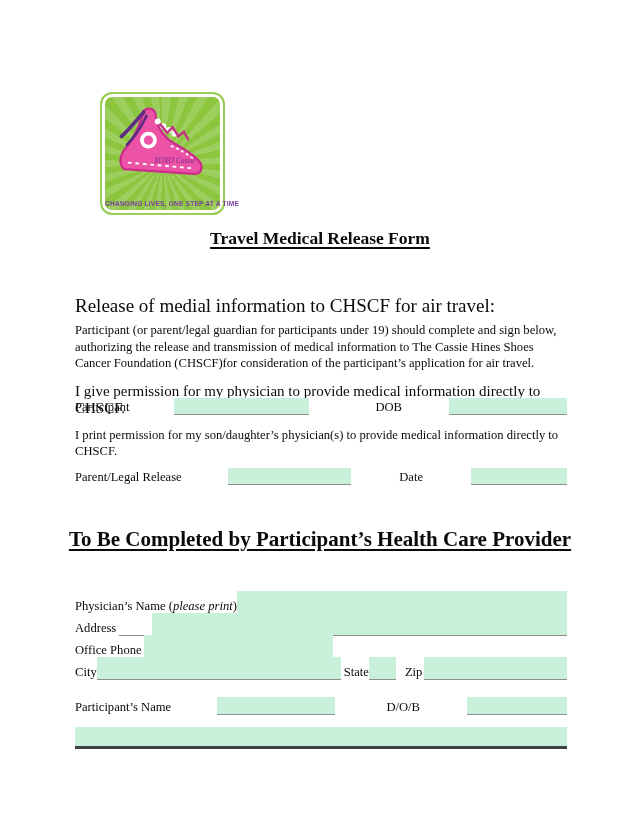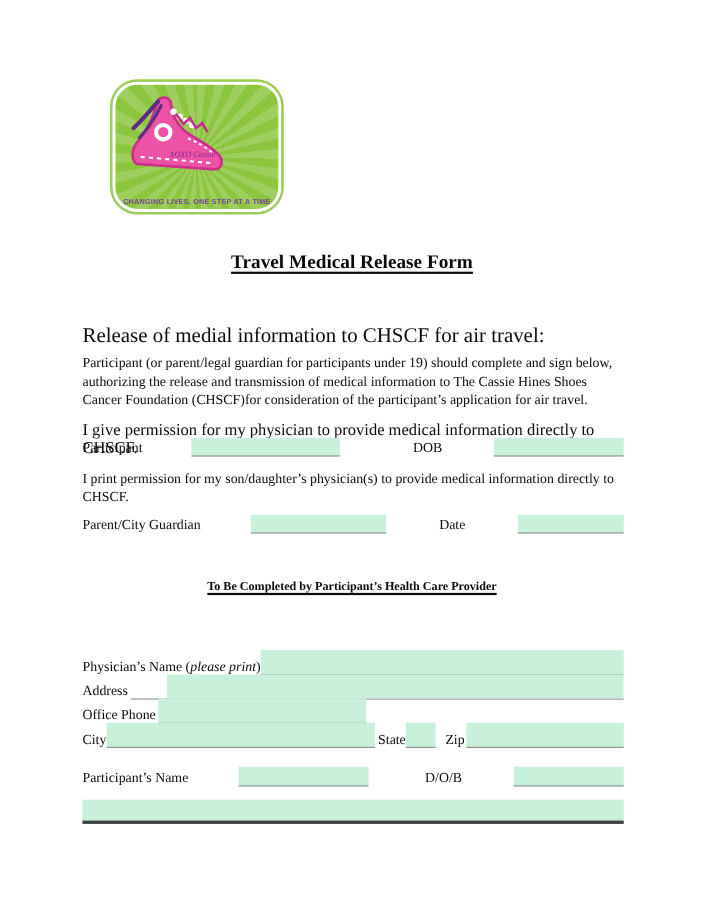--- a/index.html
+++ b/index.html
@@ -1,40 +1,40 @@
 <!DOCTYPE html>
 <html><head>
 <meta charset="utf-8">
 <style>
   html,body{margin:0;padding:0;background:#ffffff;}
   #page{position:relative;width:640px;height:828px;background:#ffffff;overflow:hidden;
         font-family:"Liberation Serif", serif;color:#0a0a0a;}
 
   
-  .logo-box{position:absolute;left:100px;top:72px;width:121px;height:119px;border-radius:25px;
+  .logo-box{position:absolute;left:100px;top:92px;width:121px;height:119px;border-radius:12px;
             border:2px solid #9bcd57;background:#8cc63f;box-shadow:inset 0 0 0 3px #ffffff;
-            background-image:repeating-conic-gradient(from 0deg at 50% 58%, rgba(255,255,255,0.16) 0deg 7deg, rgba(255,255,255,0) 7deg 14deg);padding-left:33px;}
+            background-image:repeating-conic-gradient(from 0deg at 50% 58%, rgba(255,255,255,0.16) 0deg 7deg, rgba(255,255,255,0) 7deg 14deg);}
   .logo-shoe{position:absolute;left:7px;top:7px;width:105px;height:84px;}
   .logo-banner{position:absolute;left:3px;right:3px;bottom:6px;text-align:center;
                font-family:"Liberation Sans", sans-serif;font-weight:bold;font-size:6.6px;
                letter-spacing:.2px;color:#7a3f9d;white-space:nowrap;}
   .wordmark{position:absolute;left:236px;top:95px;color:#7c4299;}
   .wm1{font-style:italic;font-size:27px;line-height:33px;font-family:"DejaVu Serif", serif;}
   .wm2{font-weight:bold;font-size:23px;line-height:29px;letter-spacing:1px;font-family:"Liberation Serif", serif;}
   .wm3{font-size:19.5px;line-height:25px;letter-spacing:4.5px;font-family:"Liberation Serif", serif;}
 
   
   .doc-title{position:absolute;left:0;top:228px;width:640px;text-align:center;
              font-size:17.5px;font-weight:bold;}
   .doc-title span{text-decoration:underline;text-decoration-thickness:1.8px;text-underline-offset:3px;}
   .h-release{position:absolute;left:75px;top:295px;font-size:19px;font-weight:normal;}
   .para{position:absolute;left:75px;top:322px;width:500px;font-size:12.6px;line-height:16.6px;}
   .perm1{position:absolute;left:75px;top:383px;width:500px;font-size:15px;}
   .perm2{position:absolute;left:75px;top:427px;width:500px;font-size:12.6px;line-height:16.4px;}
-  .h-provider{position:absolute;left:0;top:527px;width:640px;text-align:center;font-size:11px;font-weight:bold;}
+  .h-provider{position:absolute;left:0;top:527px;width:640px;text-align:center;font-size:21px;font-weight:bold;}
   .h-provider span{text-decoration:underline;text-decoration-thickness:1.6px;text-underline-offset:3px;}
 
   
   .frow{position:absolute;display:flex;align-items:flex-end;font-size:12.6px;gap:44px;}
   .lbl{white-space:pre;flex:0 0 auto;}
   .fld{background:#c8f0da;border-bottom:1px solid #8f8f8f;position:relative;}
   .row-participant{left:75px;top:398px;width:492px;height:17px;}
   .row-guardian{left:75px;top:466px;width:492px;height:19px;}
   .rel-fld{height:16px;}
 
@@ -96,21 +96,21 @@
     <span class="lbl" style="margin-left:22px;">DOB</span>
     <div class="fld rel-fld" style="width:118px;margin-left:3px;"></div>
   </div>
 
   <div class="perm2">
     <div>I print permission for my son/daughter’s physician(s) to provide medical information directly to</div>
     <div>CHSCF.</div>
   </div>
 
   <div class="frow row-guardian">
-    <span class="lbl">Parent/City Guardian</span>
+    <span class="lbl">Parent/Legal Release</span>
     <div class="fld rel-fld grow" style="margin-left:2px;"></div>
     <span class="lbl" style="margin-left:4px;">Date</span>
     <div class="fld rel-fld" style="width:96px;margin-left:4px;"></div>
   </div>
 
   <div class="h-provider">
     <span>To Be Completed by Participant’s Health Care Provider</span>
   </div>
 
   <div class="provider-rows">

